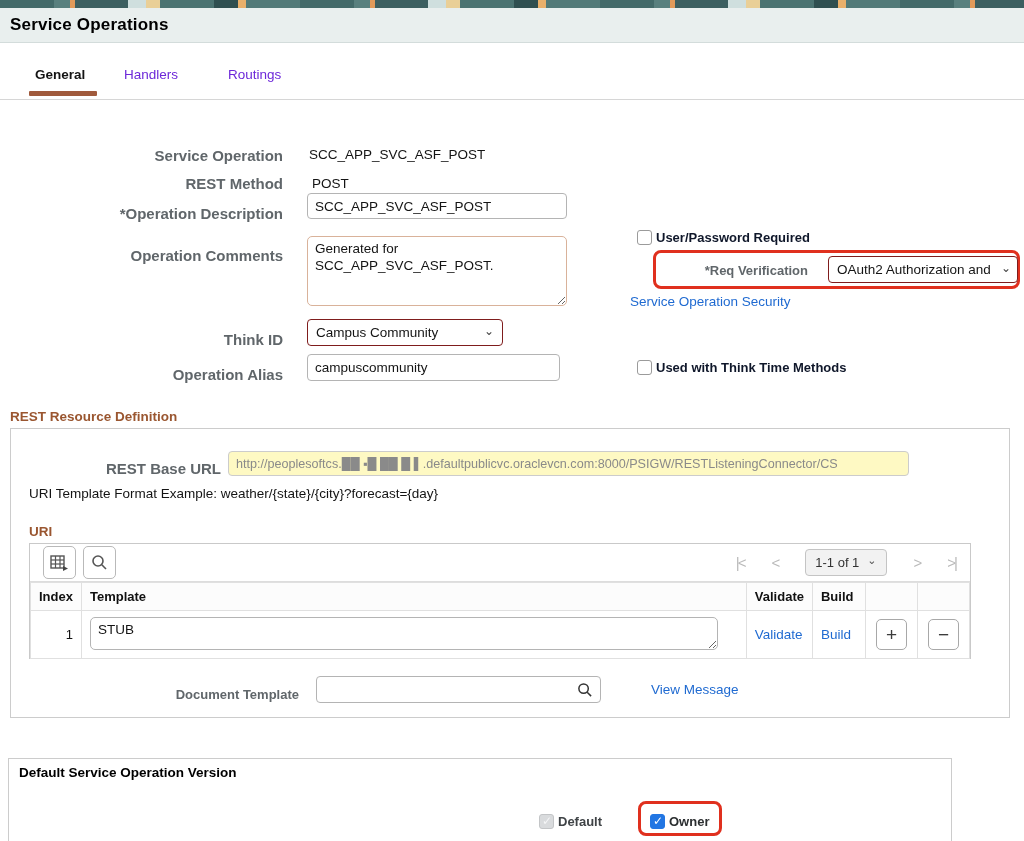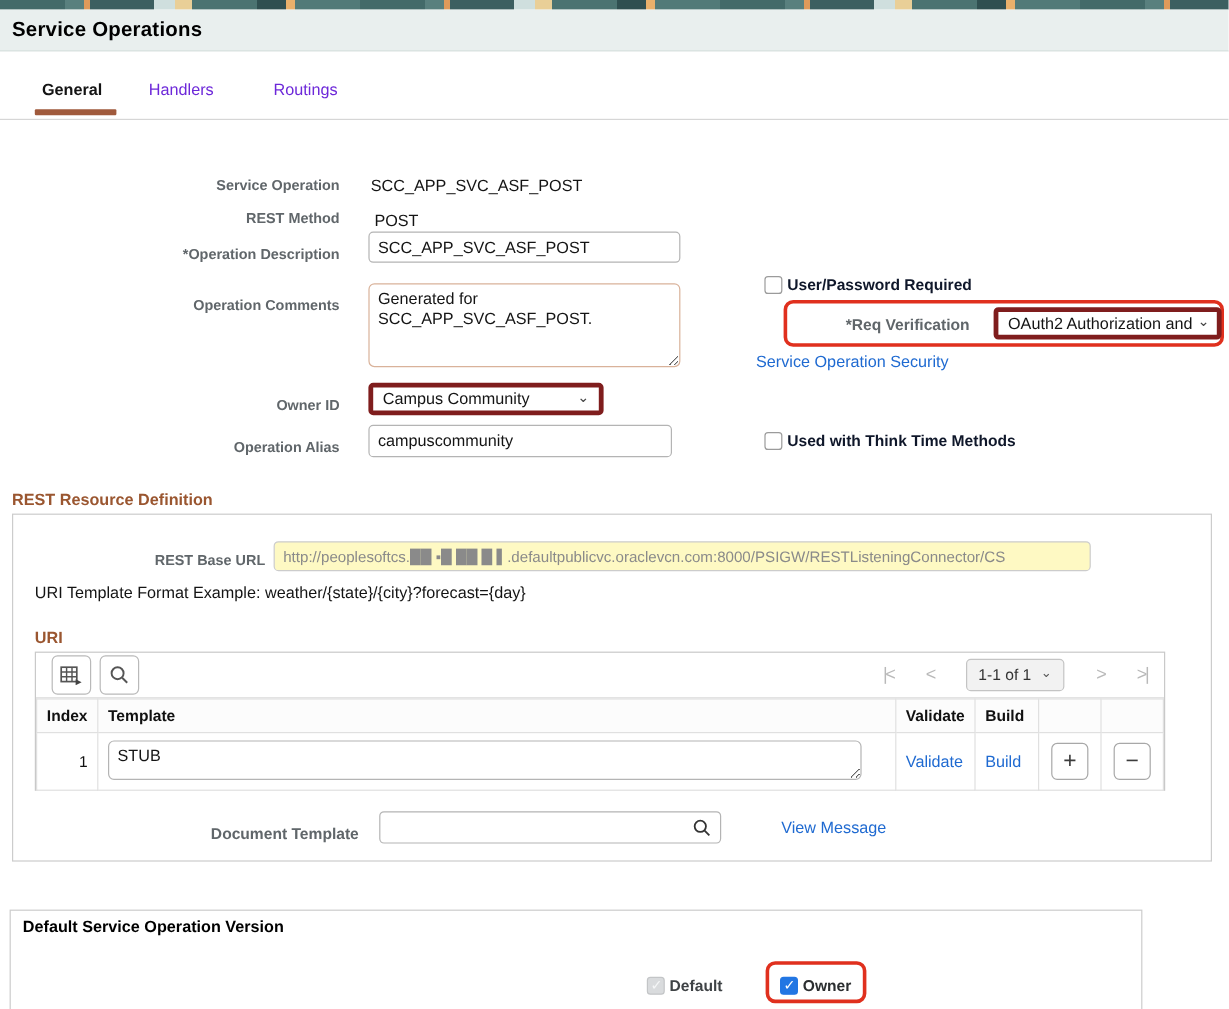--- a/index.html
+++ b/index.html
@@ -23,27 +23,27 @@
   .pagehead .title { font-size:17px; font-weight:bold; color:#000; padding-left:10px; letter-spacing:.2px; }
 
   
   .tabbar { position:absolute; left:0; top:43px; width:1024px; height:57px; background:#fff;
     border-bottom:1px solid #d6d6d6; }
   .tab { position:absolute; top:24px; font-size:13.5px; color:#6d28d9; cursor:default; }
   .tab.active { font-weight:bold; color:#141414; }
   .tab.active .underline { position:absolute; left:-6px; right:-12px; top:24px; height:5px; background:#a05a3c; border-radius:1px; }
 
   
-  .flabel { position:absolute; font-size:12px; font-weight:bold; color:#60666a; text-align:right; }
+  .flabel { position:absolute; font-size:15px; font-weight:bold; color:#60666a; text-align:right; }
   .fvalue { position:absolute; font-size:13.5px; color:#141414; }
   .tbox { position:absolute; border:1px solid #b4b4b4; border-radius:4px; background:#fff;
     font-family:"Liberation Sans","DejaVu Sans",sans-serif; font-size:13.5px; color:#141414; padding:0 7px; }
   .tbox:disabled, .tbox.ro { background:#fef9c3; color:#8a8a8a; border-color:#cccccc; }
   textarea.tbox { padding:4px 7px; resize:both; line-height:1.25; }
-  .selbox { position:absolute; border:4px solid #7f1d1d; border-radius:4px; background:#fff;
+  .selbox { position:absolute; border:1px solid #7f1d1d; border-radius:4px; background:#fff;
     font-size:13.5px; color:#141414; display:flex; align-items:center; padding:0 8px; }
   .selbox .chev { margin-left:auto; color:#444; font-size:12px; transform:translateY(-2px); }
   .cb { width:15px; height:15px; border:1px solid #9b9b9b; border-radius:3px; background:#fff;
     display:inline-block; vertical-align:-3px; position:relative; flex:none; }
   .cb.on { background:#2276e3; border-color:#2276e3; }
   .cb.on::after { content:"✓"; position:absolute; left:2px; top:-1px; color:#fff; font-size:12px; font-weight:bold; }
   .cb.dis { background:#d9dbdd; border-color:#c3c5c7; }
   .cb.dis::after { content:"✓"; position:absolute; left:2px; top:-1px; color:#f5f6f7; font-size:12px; font-weight:bold; }
   .cbrow { position:absolute; display:flex; align-items:center; gap:4px; }
   .cbrow .cblabel { font-size:13px; font-weight:bold; color:#0f172a; }
@@ -107,21 +107,21 @@
   <div class="flabel" style="left:60px; top:175px; width:223px;">REST Method</div>
   <div class="fvalue" style="left:312px; top:176px;">POST</div>
 
   <div class="flabel" style="left:60px; top:205px; width:223px;">*Operation Description</div>
   <input class="tbox" style="left: 307px; top: 193px; width: 260px; height: 26px;" value="SCC_APP_SVC_ASF_POST">
 
   <div class="flabel" style="left:60px; top:247px; width:223px;">Operation Comments</div>
   <textarea class="tbox" style="left: 307px; top: 236px; width: 260px; height: 70px; border-color: rgb(217, 178, 154); border-radius: 5px;">Generated for
 SCC_APP_SVC_ASF_POST.</textarea>
 
-  <div class="flabel" style="left:60px; top:331px; width:223px;">Owner ID</div>
+  <div class="flabel" style="left:60px; top:331px; width:223px;">Think ID</div>
   <div class="selbox" style="left:307px; top:319px; width:196px; height:27px;">
     <span>Campus Community</span>
     <span class="chev">⌄</span>
   </div>
 
   <div class="flabel" style="left:60px; top:366px; width:223px;">Operation Alias</div>
   <input class="tbox" style="left: 307px; top: 354px; width: 253px; height: 27px;" value="campuscommunity">
 
   <div class="cbrow" style="left:637px; top:230px;">
     <span class="cb"></span>

